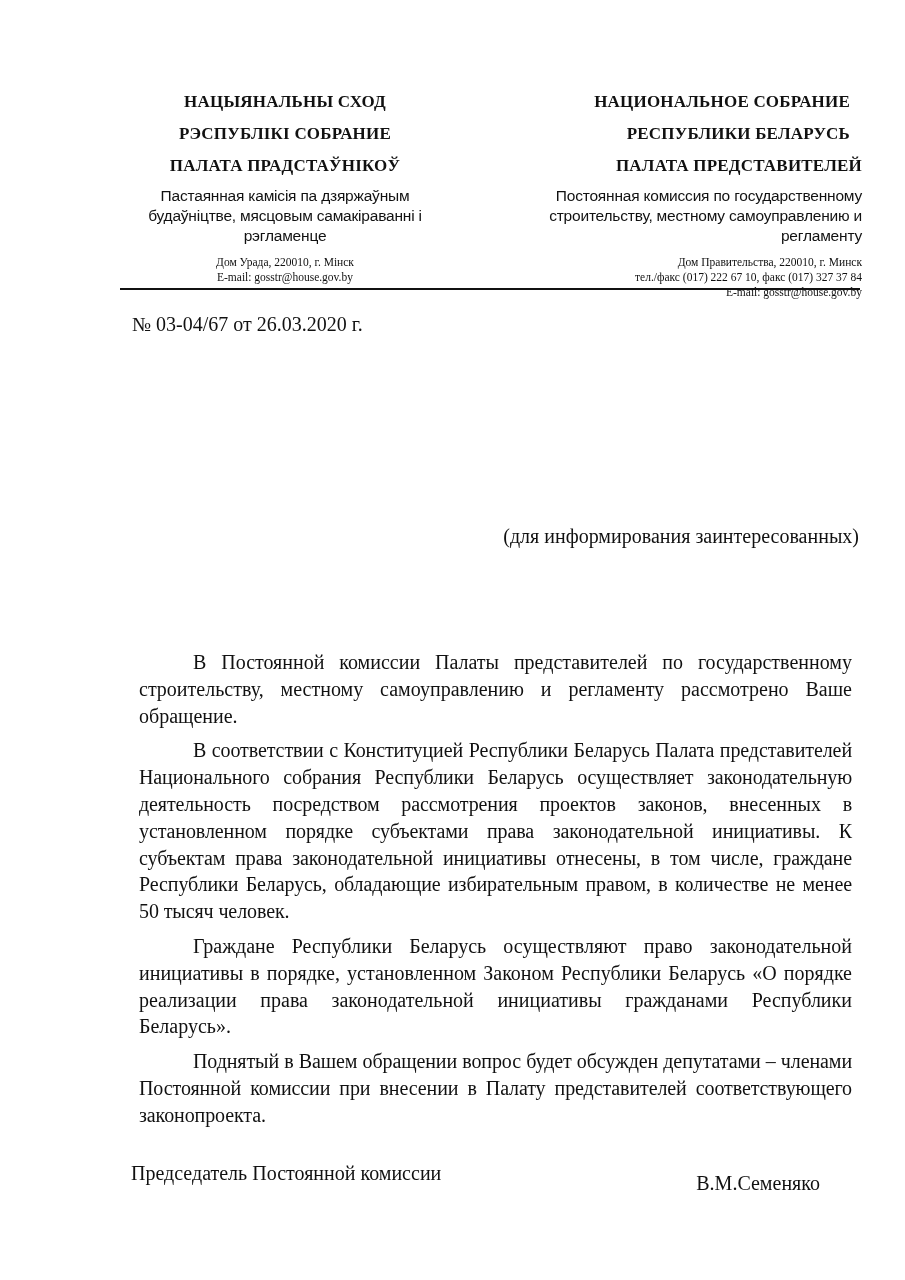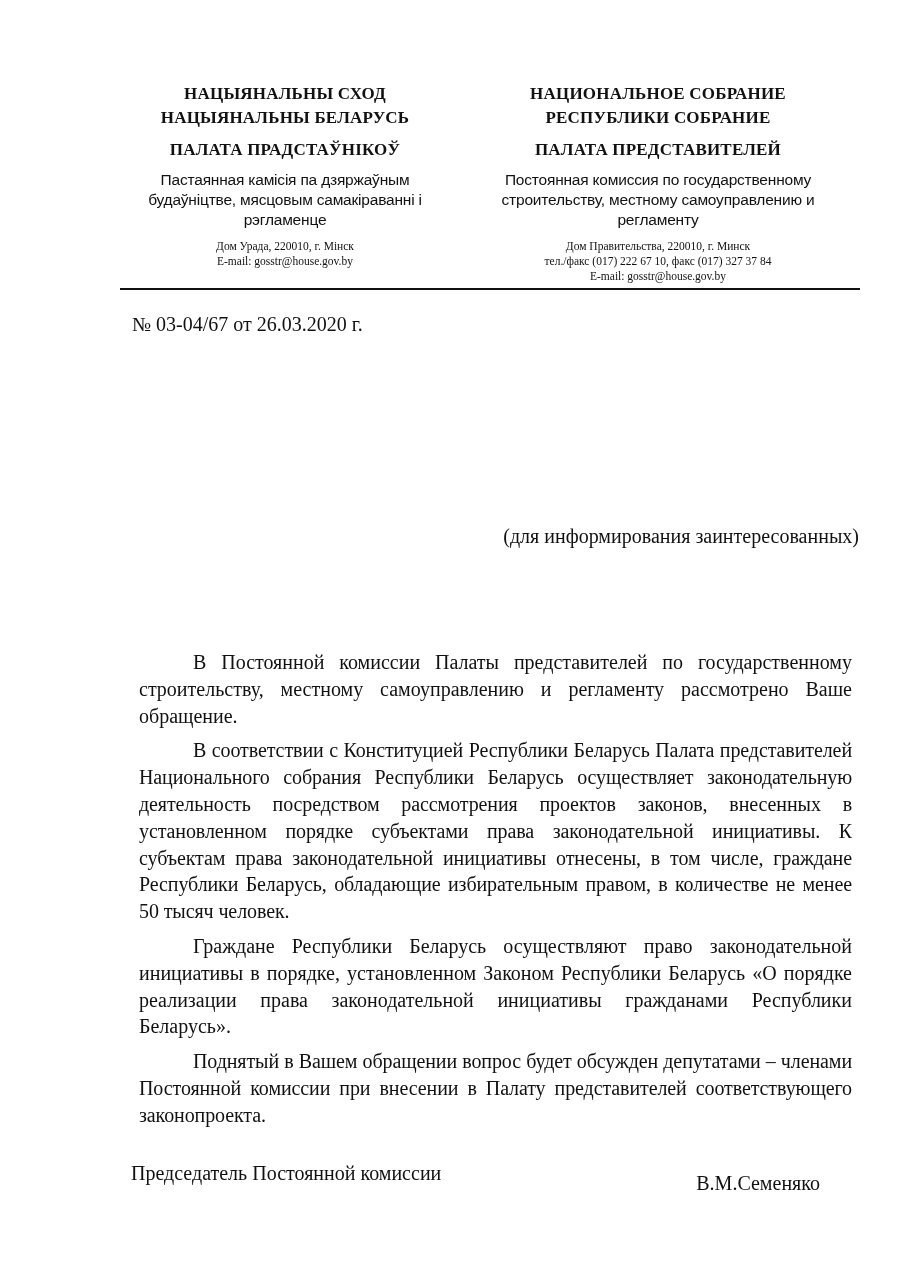--- a/index.html
+++ b/index.html
@@ -26,27 +26,27 @@
       left: 120px;
       width: 740px;
       height: 200px;
     }
     .col {
       position: absolute;
       top: 0;
       text-align: center;
     }
     .col.left { left: 0; width: 330px; }
-    .col.right { left: 357px; width: 362px; }
+    .col.right { left: 380px; width: 362px; text-align: right; }
     .org-title {
       font-family: "Liberation Serif", serif;
       font-weight: bold;
       font-size: 17px;
       line-height: 20px;
-      margin: 4px;
+      margin: 12px;
       letter-spacing: 0.2px;
     }
     .chamber {
       font-family: "Liberation Serif", serif;
       font-weight: bold;
       font-size: 17px;
       line-height: 20px;
       margin-top: 12px;
       letter-spacing: 0.2px;
     }
@@ -114,36 +114,36 @@
     .signature .name { position: absolute; right: 0; top: 10px; }
   </style>
 </head>
 <body>
 
 <div class="page">
 
   <div class="header">
     <div class="col left">
       <div class="org-title">НАЦЫЯНАЛЬНЫ СХОД</div>
-      <div class="org-title">НАЦЫЯНАЛЬНЫ БЕЛАРУСЬ</div>
+      <div class="org-title">РЭСПУБЛІКІ СОБРАНИЕ</div>
       <div class="chamber">ПАЛАТА ПРАДСТАЎНІКОЎ</div>
       <div class="commission">
         <div>Пастаянная камісія па дзяржаўным</div>
         <div>будаўніцтве, мясцовым самакіраванні і</div>
         <div>рэгламенце</div>
       </div>
       <div class="contacts">
         <div>Дом Урада, 220010, г. Мінск</div>
         <div>E-mail: gosstr@house.gov.by</div>
       </div>
     </div>
 
     <div class="col right">
       <div class="org-title">НАЦИОНАЛЬНОЕ СОБРАНИЕ</div>
-      <div class="org-title">РЕСПУБЛИКИ СОБРАНИЕ</div>
+      <div class="org-title">РЕСПУБЛИКИ БЕЛАРУСЬ</div>
       <div class="chamber">ПАЛАТА ПРЕДСТАВИТЕЛЕЙ</div>
       <div class="commission">
         <div>Постоянная комиссия по государственному</div>
         <div>строительству, местному самоуправлению и</div>
         <div>регламенту</div>
       </div>
       <div class="contacts">
         <div>Дом Правительства, 220010, г. Минск</div>
         <div>тел./факс (017) 222 67 10, факс (017) 327 37 84</div>
         <div>E-mail: gosstr@house.gov.by</div>

